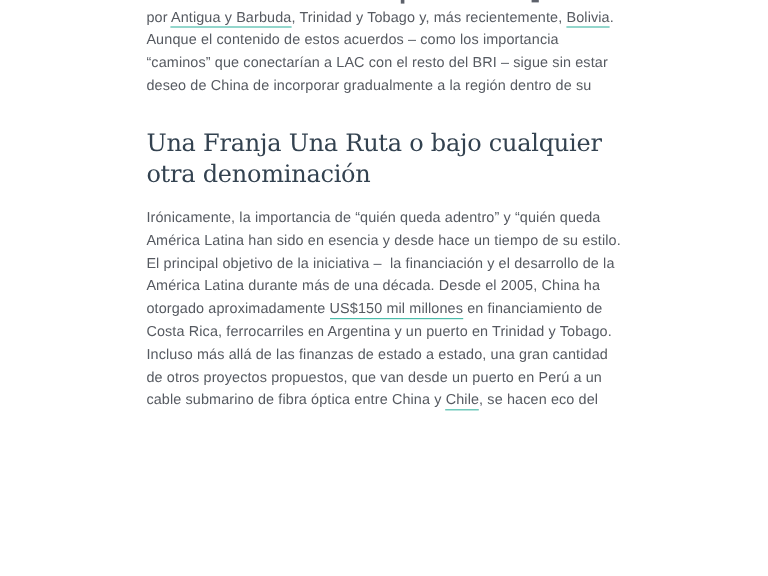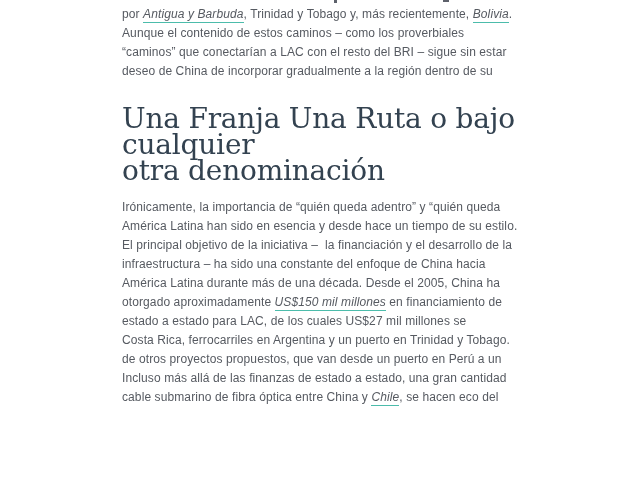--- a/index.html
+++ b/index.html
@@ -23,75 +23,72 @@
     letter-spacing: 0.1px;
     margin: 0;
   }
   .p2 { margin-top: 0; }
   .p3 { margin-top: 13px; }
   .p4 { margin-top: 10px; }
   .ln { display: block; }
   h2.section-heading {
     font-family: "DejaVu Serif", "Liberation Serif", serif;
     font-weight: 400;
-    font-size: 28px;
+    font-size: 20px;
     line-height: 26px;
     color: #334250;
     margin: 25px 0 14px 0;
     letter-spacing: -0.2px;
   }
   .h-ln { display: block; }
   a.link {
     color: inherit;
     text-decoration: none;
     border-bottom: 1.5px solid #4cbcab;
     padding-bottom: 0.5px;
     cursor: pointer;
-    font-style: italic;
   }
   .remnant {
     position: absolute;
     background: #5d616b;
   }
   .remnant-1 { left: 334px; top: 0; width: 3px; height: 3px; }
   .remnant-2 { left: 443px; top: 0; width: 6px; height: 2px; }
 </style>
 </head>
 <body>
 
 <div class="remnant remnant-1"></div>
 <div class="remnant remnant-2"></div>
 
 <div class="article">
 
   <p class="body p1">
     <span class="ln"><span>por </span><a class="link">Antigua y Barbuda</a><span>, Trinidad y Tobago y, más recientemente, </span><a class="link">Bolivia</a><span>.</span></span>
-    <span class="ln">Aunque el contenido de estos caminos – como los proverbiales</span>
+    <span class="ln">Aunque el contenido de estos acuerdos – como los importancia</span>
     <span class="ln">“caminos” que conectarían a LAC con el resto del BRI – sigue sin estar</span>
     <span class="ln">deseo de China de incorporar gradualmente a la región dentro de su</span>
   </p>
 
   <h2 class="section-heading">
     <span class="h-ln">Una Franja Una Ruta o bajo cualquier</span>
     <span class="h-ln">otra denominación</span>
   </h2>
 
   <p class="body p2">
     <span class="ln">Irónicamente, la importancia de “quién queda adentro” y “quién queda</span>
     <span class="ln">América Latina han sido en esencia y desde hace un tiempo de su estilo.</span>
   </p>
 
   <p class="body p3">
     <span class="ln">El principal objetivo de la iniciativa – &nbsp;la financiación y el desarrollo de la</span>
-    <span class="ln">infraestructura – ha sido una constante del enfoque de China hacia</span>
     <span class="ln">América Latina durante más de una década. Desde el 2005, China ha</span>
     <span class="ln"><span>otorgado aproximadamente </span><a class="link">US$150 mil millones</a><span> en financiamiento de</span></span>
-    <span class="ln">estado a estado para LAC, de los cuales US$27 mil millones se</span>
     <span class="ln">Costa Rica, ferrocarriles en Argentina y un puerto en Trinidad y Tobago.</span>
   </p>
 
   <p class="body p4">
+    <span class="ln">Incluso más allá de las finanzas de estado a estado, una gran cantidad</span>
     <span class="ln">de otros proyectos propuestos, que van desde un puerto en Perú a un</span>
-    <span class="ln">Incluso más allá de las finanzas de estado a estado, una gran cantidad</span>
     <span class="ln"><span>cable submarino de fibra óptica entre China y </span><a class="link">Chile</a><span>, se hacen eco del</span></span>
   </p>
 
 </div>
 
 </body></html>

